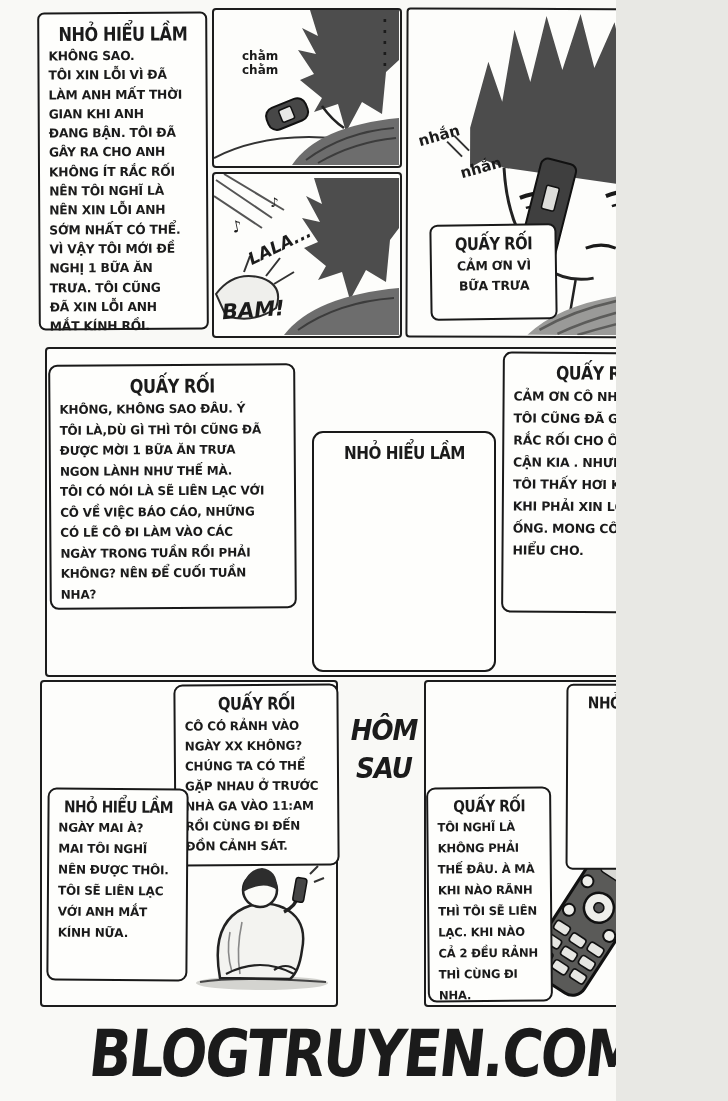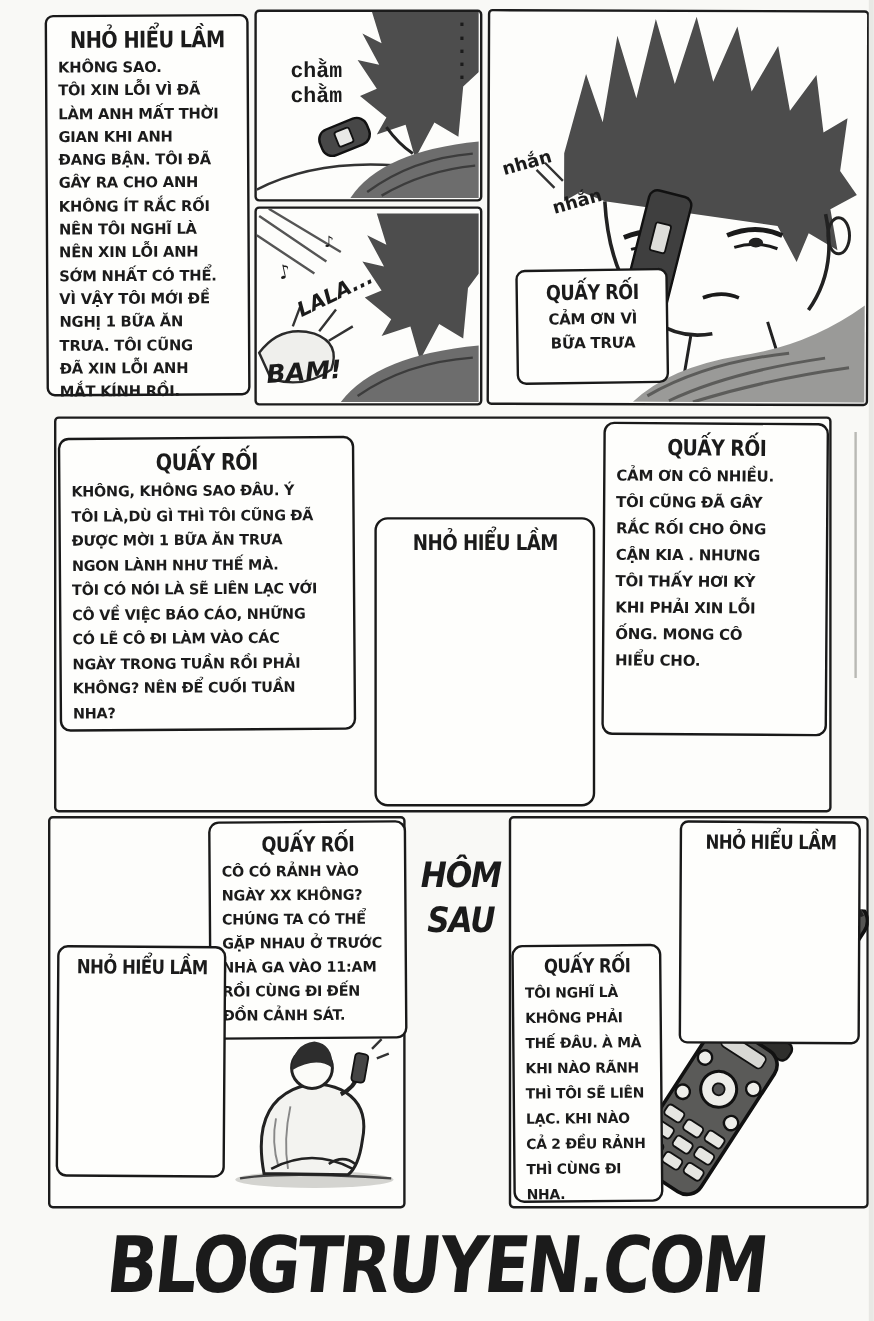--- a/index.html
+++ b/index.html
@@ -1,16 +1,16 @@
 <!DOCTYPE html>
 <html><head>
 <meta charset="utf-8">
 <style>
   html,body{margin:0;padding:0;background:#e8e8e4;}
-  .page{position:relative;width:724px;height:1101px;background:#f9f9f6;overflow:hidden;
+  .page{position:relative;width:616px;height:1101px;background:#f9f9f6;overflow:hidden;
         font-family:"DejaVu Sans",sans-serif;color:#1b1b1b;}
   .panel{position:absolute;background:#fdfdfb;border:2.5px solid #1c1c1c;border-radius:4px;box-sizing:border-box;}
   .bubble{position:absolute;background:#fefefc;border:2px solid #191919;border-radius:9px;
           box-sizing:border-box;padding:8px 8px 6px 9px;z-index:3;}
   .speaker{display:block;text-align:center;font-weight:bold;letter-spacing:-0.5px;
            transform:scale(.95,1.12);margin-bottom:3px;white-space:nowrap;}
   .body{font-weight:bold;white-space:pre-line;letter-spacing:-0.2px;}
   .sfx{position:absolute;font-weight:bold;white-space:pre-line;z-index:4;line-height:1.15;}
   .art{position:absolute;z-index:1;}
   
@@ -60,21 +60,21 @@
       <path d="M0,148 Q70,112 180,138" stroke="#333" stroke-width="2" fill="none"></path>
       <g transform="rotate(-22 72 104)">
         <rect x="52" y="93" width="42" height="23" rx="9" fill="#474747" stroke="#111" stroke-width="2"></rect>
         <rect x="66" y="98" width="13" height="13" rx="2" fill="#e8e8e6" stroke="#111" stroke-width="1.5"></rect>
       </g>
       <path d="M96,0 L104,26 L88,18 L102,44 L84,40 L100,64 L86,70 L108,88 L100,102 L124,94 L132,122 L148,92 L168,104 L172,62 L185,50 L185,0 Z" fill="#4d4d4d"></path>
       <path d="M108,96 Q118,110 130,118" stroke="#222" stroke-width="2.5" fill="none"></path>
       <path d="M78,155 Q104,116 185,108 L185,155 Z" fill="#6d6d6d"></path>
       <path d="M92,150 Q130,122 180,118 M104,153 Q140,132 182,128" stroke="#3c3c3c" stroke-width="2" fill="none"></path>
     </svg>
-    <div class="sfx" style="left:28px;top:40px;font-size:18px;font-family:Liberation Mono, monospace;">chằm
+    <div class="sfx" style="left:28px;top:40px;font-size:12px;">chằm
 chằm</div>
     <div class="sfx" style="left:168px;top:2px;font-size:15px;line-height:11px;">.
 .
 .
 .
 .</div>
   </div>
 
   <div class="panel" style="left:212px;top:172px;width:190px;height:166px;">
     <svg class="art" style="left:0;top:0;" width="185" height="161" viewBox="0 0 185 161">
@@ -168,20 +168,26 @@
 NGÀY XX KHÔNG?
 CHÚNG TA CÓ THỂ
 GẶP NHAU Ở TRƯỚC
 NHÀ GA VÀO 11:AM
 RỒI CÙNG ĐI ĐẾN
 ĐỒN CẢNH SÁT.</div>
   </div>
 
   <div class="bubble b-reply" style="left:47px;top:788px;width:141px;height:193px;transform:rotate(0.4deg);padding-top:9px;">
     <span class="speaker">NHỎ HIỂU LẦM</span>
+    <div class="body">NGÀY MAI À?
+MAI TÔI NGHĨ
+NÊN ĐƯỢC THÔI.
+TÔI SẼ LIÊN LẠC
+VỚI ANH MẮT
+KÍNH NỮA.</div>
   </div>
 
   <svg class="art" style="left:186px;top:852px;" width="150" height="145" viewBox="0 0 150 145">
     <ellipse cx="76" cy="131" rx="66" ry="7" fill="#d4d4d0"></ellipse>
     <path d="M14,130 Q50,124 140,130" stroke="#444" stroke-width="2" fill="none"></path>
     <path d="M34,126 Q24,72 58,56 Q78,47 98,56 Q122,68 116,98 Q113,120 104,127 Z" fill="#f3f3f0" stroke="#222" stroke-width="2.5"></path>
     <path d="M44,80 Q40,100 46,120 M56,70 Q50,98 54,122" stroke="#888" stroke-width="1.6" fill="none"></path>
     <circle cx="74" cy="38" r="17" fill="#fbfbf8" stroke="#222" stroke-width="2.5"></circle>
     <path d="M57,40 Q58,18 76,16 Q92,18 91,38 Q78,28 57,40 Z" fill="#2d2d2d"></path>
     <path d="M98,60 Q110,54 112,44" stroke="#222" stroke-width="3.5" fill="none"></path>

